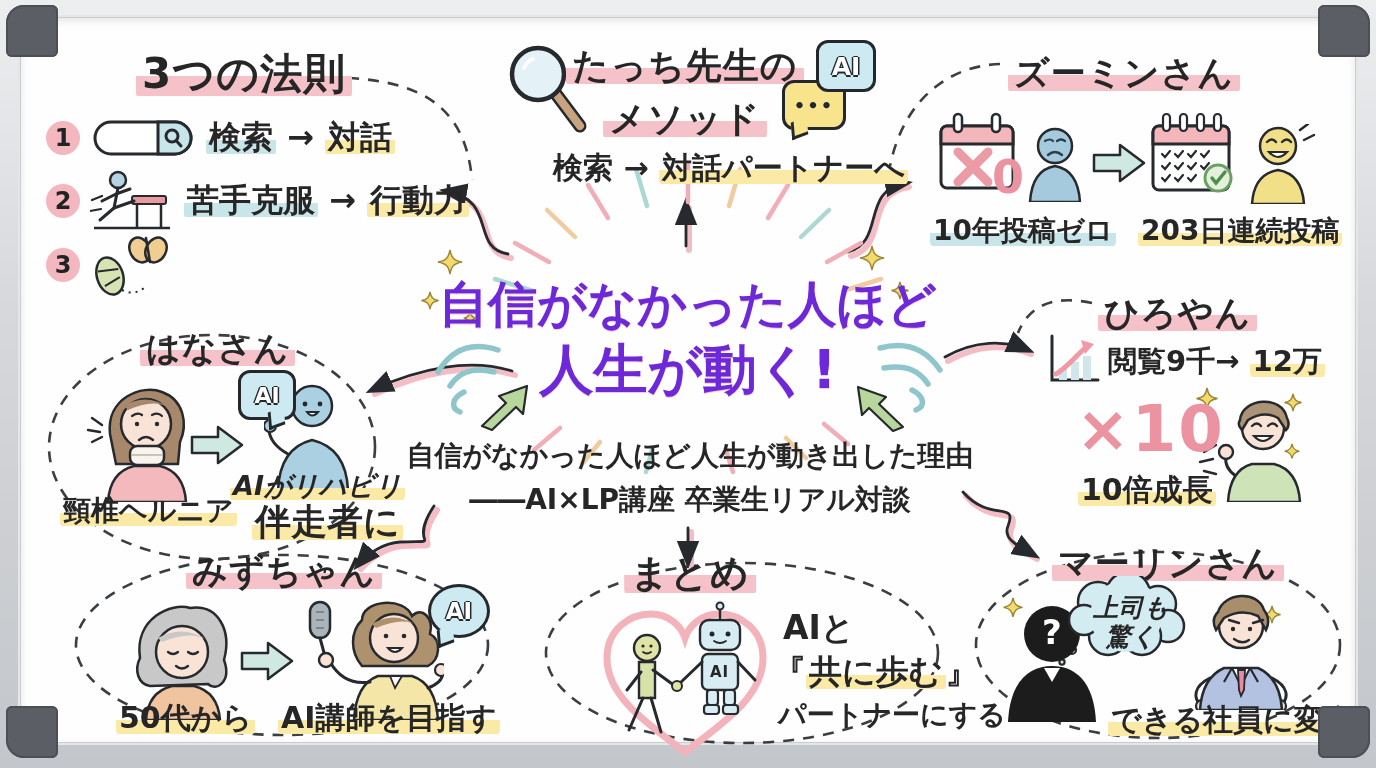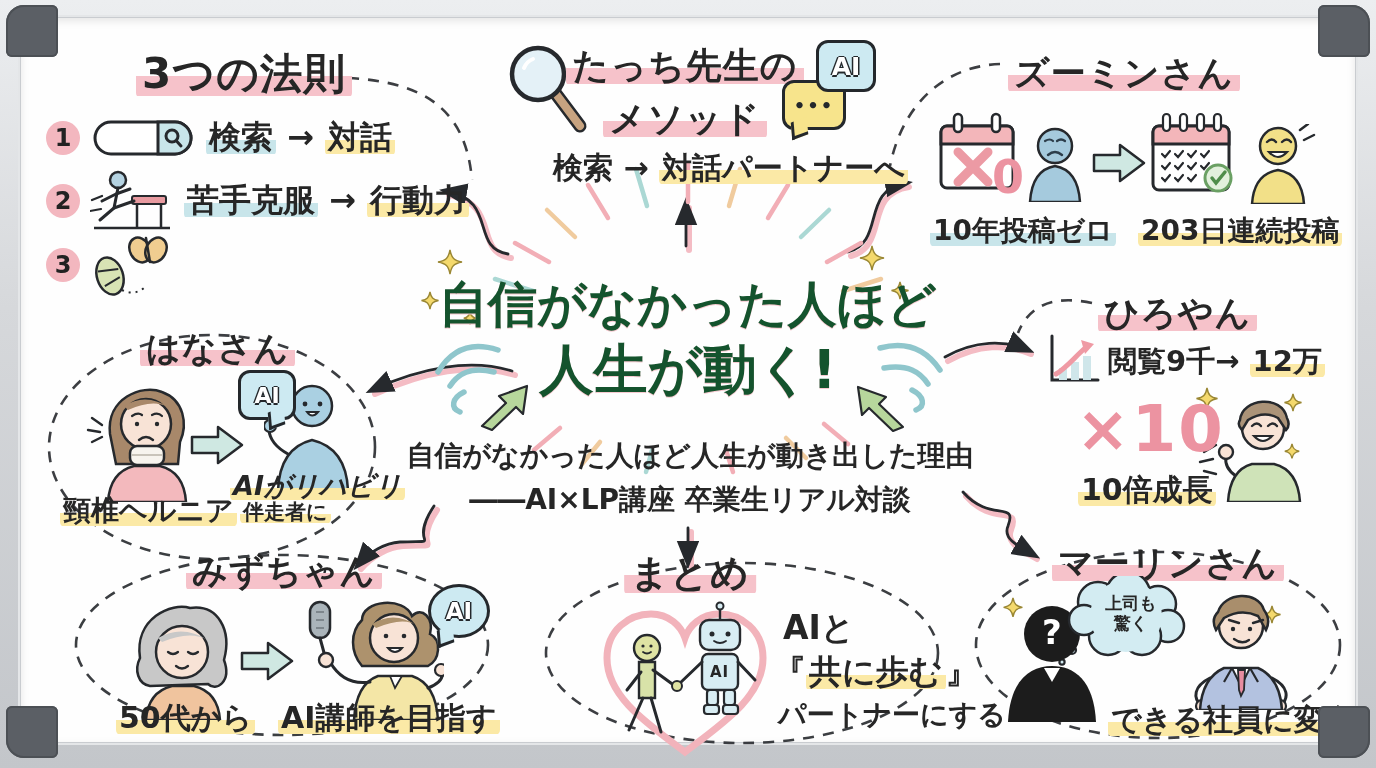--- a/index.html
+++ b/index.html
@@ -23,21 +23,21 @@
   .deco{position:absolute;left:0;top:0;z-index:1;}
   .z2{z-index:2;}
   .ttl{font-weight:800;letter-spacing:1px;white-space:nowrap;}
   .hl-p{background:linear-gradient(transparent 55%,#f6c2ca 55%,#f6c2ca 96%,transparent 96%);border-radius:5px;padding:0 6px;}
   .hl-y{background:linear-gradient(transparent 58%,#fbe9a6 58%,#fbe9a6 96%,transparent 96%);border-radius:5px;padding:0 3px;}
   .hl-b{background:linear-gradient(transparent 58%,#c8e5ea 58%,#c8e5ea 96%,transparent 96%);border-radius:5px;padding:0 3px;}
   .lbl{font-weight:800;white-space:nowrap;}
   .row{display:flex;align-items:center;}
   .numb{width:34px;height:34px;border-radius:50%;background:#f3b7bf;color:#222;
         display:flex;align-items:center;justify-content:center;font-size:24px;font-weight:800;flex:0 0 34px;}
-  .c-title{font-weight:800;color:#14532d;white-space:nowrap;text-shadow:0 1px 0 #f7c9d0;}
+  .c-title{font-weight:800;color:#6d28d9;white-space:nowrap;text-shadow:0 1px 0 #f7c9d0;}
   .bubble{position:absolute;border:3px solid #24282c;display:flex;align-items:center;justify-content:center;z-index:3;}
   .bubble.blue{background:#cdeaf2;border-radius:12px;}
   .bubble.yellow{background:#f7e48c;border-radius:12px;}
   .bubble .tail{position:absolute;width:14px;height:14px;background:inherit;
     border-left:3px solid #24282c;border-bottom:3px solid #24282c;transform:rotate(-20deg) skew(-15deg);
     left:6px;bottom:-10px;}
   .ai-txt{font-weight:800;color:#fff;text-shadow:-1.5px 0 #24282c,1.5px 0 #24282c,0 -1.5px #24282c,0 1.5px #24282c;}
   .dots-txt{font-weight:800;color:#24282c;letter-spacing:2px;}
   .big-x10{font-weight:800;color:#ec93a1;white-space:nowrap;letter-spacing:2px;}
   .thought-text{position:absolute;text-align:center;font-weight:800;line-height:1.15;z-index:4;}
@@ -308,21 +308,21 @@
   <circle cx="41" cy="26" r="2.4" fill="#26292d"></circle>
     <circle cx="56" cy="26" r="2.4" fill="#26292d"></circle>
   <path d="M43,34 q5,7 11,0 z" fill="#fff" stroke="#26292d" stroke-width="2"></path>
 </svg>
 <div class="abs z2 lbl" style="left:60px;top:492px;font-size:28px;">
   <span class="hl-y">頸椎ヘルニア</span>
 </div>
 <div class="abs z2 lbl" style="left:230px;top:468px;font-size:27px;font-style:italic;">
   <span class="hl-y">AIがリハビリ</span>
 </div>
-<div class="abs z2 lbl" style="left:240px;top:498px;font-size:21px;">
+<div class="abs z2 lbl" style="left:252px;top:498px;font-size:36px;">
   <span class="hl-y">伴走者に</span>
 </div>
 
 <div class="abs z2" style="left:1098px;top:290px;font-size:35px;">
   <span class="ttl hl-p">ひろやん</span>
 </div>
 <svg class="abs z2" style="left:1044px;top:332px;" width="58" height="56" viewBox="0 0 58 56">
   <path d="M8,4 V48 H54" stroke="#26292d" stroke-width="3" fill="none" stroke-linecap="round"></path>
   <rect x="15" y="36" width="8" height="12" fill="#cfe6ea"></rect>
   <rect x="27" y="30" width="8" height="18" fill="#cfe6ea"></rect>
@@ -437,21 +437,21 @@
     <circle cx="32" cy="26" r="20"></circle>
       <circle cx="62" cy="18" r="22"></circle>
       <circle cx="92" cy="28" r="18"></circle>
     <circle cx="102" cy="50" r="16"></circle>
       <circle cx="76" cy="60" r="19"></circle>
       <circle cx="42" cy="60" r="19"></circle>
       <circle cx="18" cy="44" r="15"></circle>
   </g>
   <circle cx="60" cy="40" r="36" fill="#d3ecf2"></circle>
 </svg>
-<div class="thought-text" style="left:1090px;top:594px;width:82px;font-size:17px;">
+<div class="thought-text" style="left:1090px;top:594px;width:82px;font-size:25px;font-style:italic;">
   <div>上司も</div>
   <div>驚く</div>
 </div>
 <svg class="abs z2" style="left:1184px;top:584px;" width="114" height="126" viewBox="0 0 114 126">
   <path d="M26,94 C10,102 8,114 18,122" stroke="#26292d" stroke-width="3" fill="none" stroke-linecap="round"></path>
   <path d="M88,94 C104,102 106,114 96,122" stroke="#26292d" stroke-width="3" fill="none" stroke-linecap="round"></path>
   <circle cx="18" cy="122" r="6" fill="#f8e3d6" stroke="#26292d" stroke-width="2.2"></circle>
   <circle cx="96" cy="122" r="6" fill="#f8e3d6" stroke="#26292d" stroke-width="2.2"></circle>
   <path d="M16,126 Q18,94 40,84 L74,84 Q96,94 98,126 Z" fill="#b3c2e0" stroke="#26292d" stroke-width="2.5"></path>
   <circle cx="57" cy="42" r="22" fill="#f8e3d6" stroke="#26292d" stroke-width="2.5"></circle>

